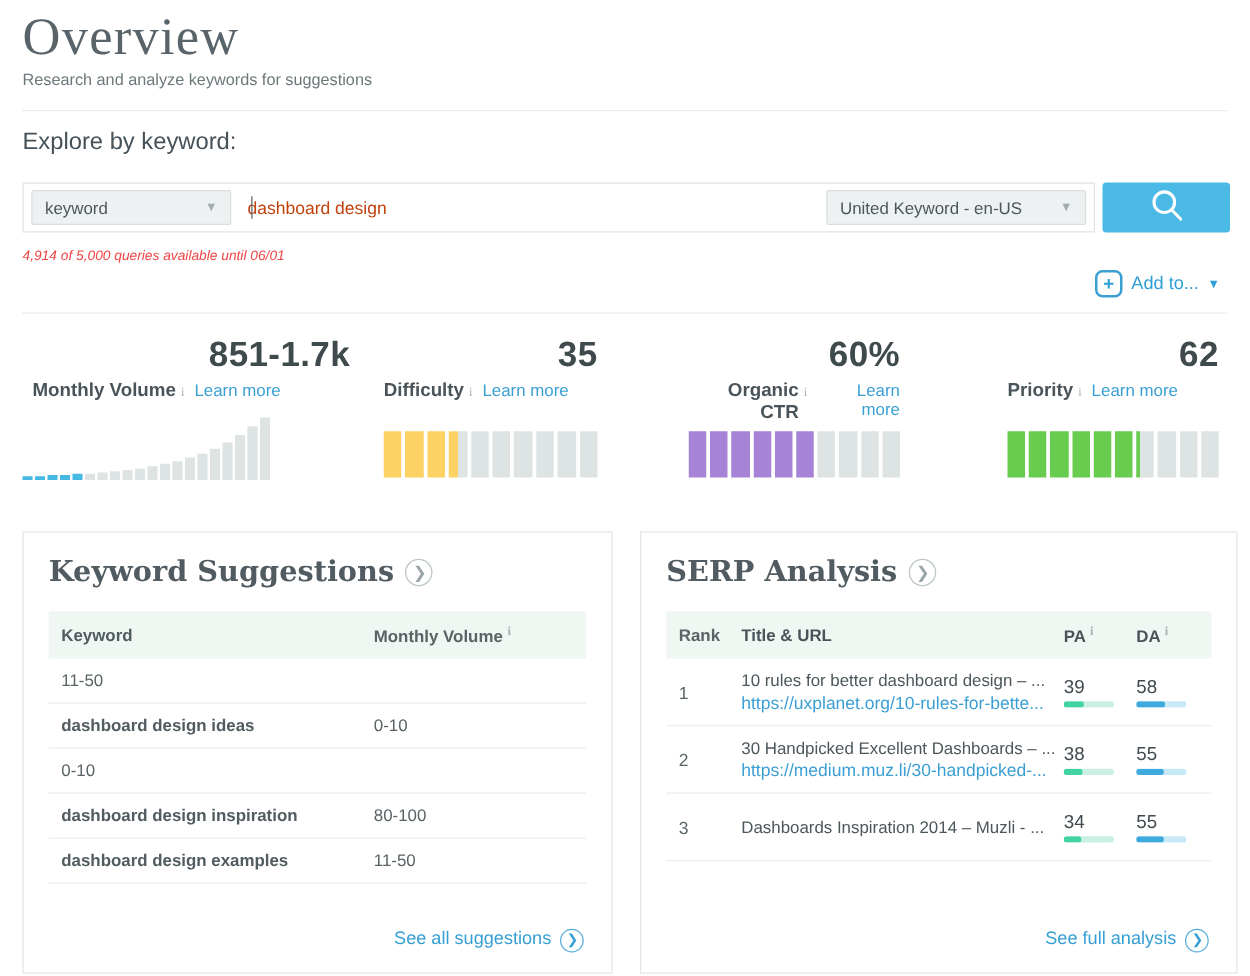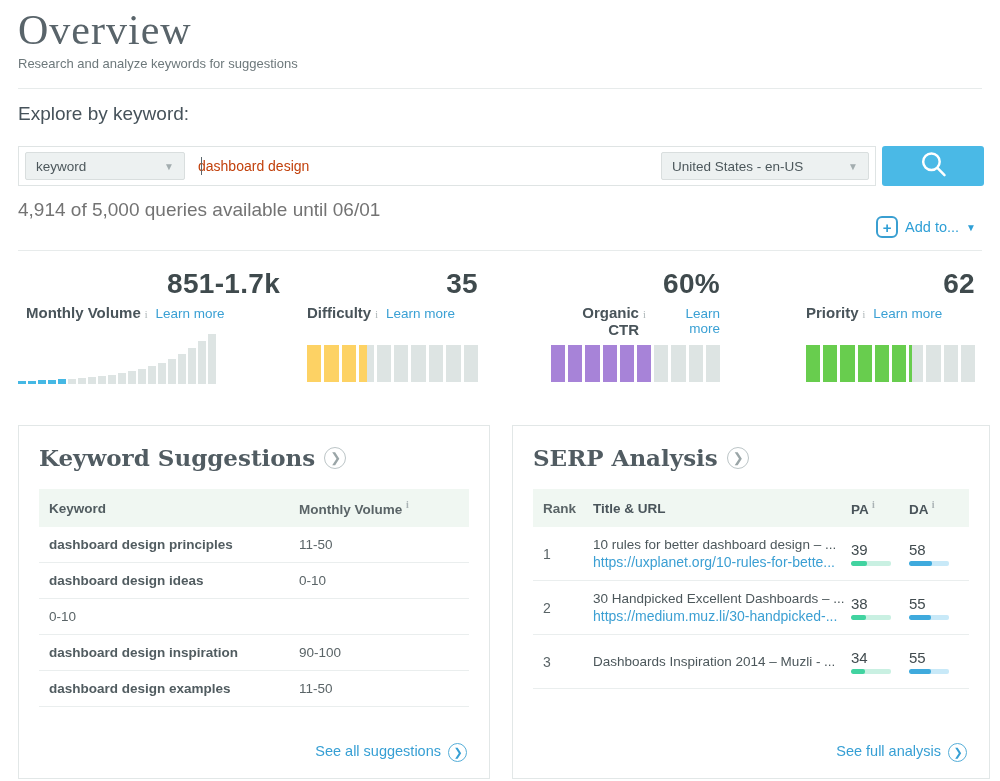--- a/index.html
+++ b/index.html
@@ -23,21 +23,21 @@
     font-size:13.5px; color:#4c575b; padding:0 10px; cursor:pointer; }
   .select-type { width:160px; margin-left:6px; }
   .select-locale { width:208px; margin-right:6px; }
   .caret-down { color:#a3adaf; font-size:10px; margin-left:8px; }
   .query-wrap { flex:1; position:relative; height:100%; }
   .query-input { width:100%; height:100%; border:0; outline:none; font-size:14px;
     color:#c2410c; padding-left:13px; font-family:"Liberation Sans", sans-serif; background:transparent; }
   .text-caret { position:absolute; left:16px; top:10px; width:1px; height:18px; background:#5a666b; }
   .search-btn { position:absolute; right:0; top:0; width:102px; height:40px; background:#4ab9e6;
     border:0; border-radius:3px; cursor:pointer; display:flex; align-items:center; justify-content:center; }
-  .quota { position:absolute; top:199px; left:18px; font-size:19px; color:#737373; }
+  .quota { position:absolute; top:199px; left:18px; font-size:11px; color:#ef4444;font-style:italic; }
   .add-to { position:absolute; top:216px; right:24px; display:flex; align-items:center; gap:7px;
     color:#2e9fd6; font-size:14.5px; cursor:pointer; }
   .plus-box { width:22px; height:22px; border:2px solid #3a9fd1; border-radius:6px; color:#2e9fd6;
     font-size:15px; font-weight:bold; display:flex; align-items:center; justify-content:center; }
   .add-caret { color:#2e9fd6; font-size:10px; }
 
   
   .metrics { position:absolute; top:268px; left:0; right:0; height:120px;text-align:right; }
   .metric { position:absolute; top:0; height:116px; }
   .m-num { font-size:28px; font-weight:bold; color:#3f4a4d; letter-spacing:.3px; }
@@ -97,21 +97,21 @@
   <div class="search-box">
     <div class="select-box select-type">
       <span>keyword</span>
       <span class="caret-down">▼</span>
     </div>
     <div class="query-wrap">
       <input class="query-input" type="text" value="dashboard design" style="">
       <div class="text-caret"></div>
     </div>
     <div class="select-box select-locale">
-      <span>United States - en-US</span>
+      <span>United Keyword - en-US</span>
       <span class="caret-down">▼</span>
     </div>
   </div>
   <button class="search-btn">
     <span>
       <svg width="33" height="33" viewBox="0 0 24 24">
         <circle cx="10.5" cy="10" r="6" fill="none" stroke="#ffffff" stroke-width="1.8"></circle>
         <line x1="15" y1="14.7" x2="20" y2="19.8" stroke="#ffffff" stroke-width="1.8" stroke-linecap="round"></line>
       </svg>
     </span>
@@ -235,33 +235,32 @@
   </div>
   <div class="thead">
     <span class="c-keyword">Keyword</span>
     <span class="c-volume">
       <span>Monthly Volume</span>
       <span class="info-i">i</span>
     </span>
   </div>
   <div id="ks-body">
       <div class="trow ks-row">
-        <div class="c-keyword">dashboard design principles</div>
         <div class="c-volume">11-50</div>
       </div>
       <div class="trow ks-row">
         <div class="c-keyword">dashboard design ideas</div>
         <div class="c-volume">0-10</div>
       </div>
       <div class="trow ks-row">
         <div class="c-volume">0-10</div>
       </div>
       <div class="trow ks-row">
         <div class="c-keyword">dashboard design inspiration</div>
-        <div class="c-volume">90-100</div>
+        <div class="c-volume">80-100</div>
       </div>
       <div class="trow ks-row">
         <div class="c-keyword">dashboard design examples</div>
         <div class="c-volume">11-50</div>
       </div>
     </div>
   <div class="panel-footer">
     <span>See all suggestions</span>
     <span class="chev-circle blue">
         <span class="chev-glyph">❯</span>

